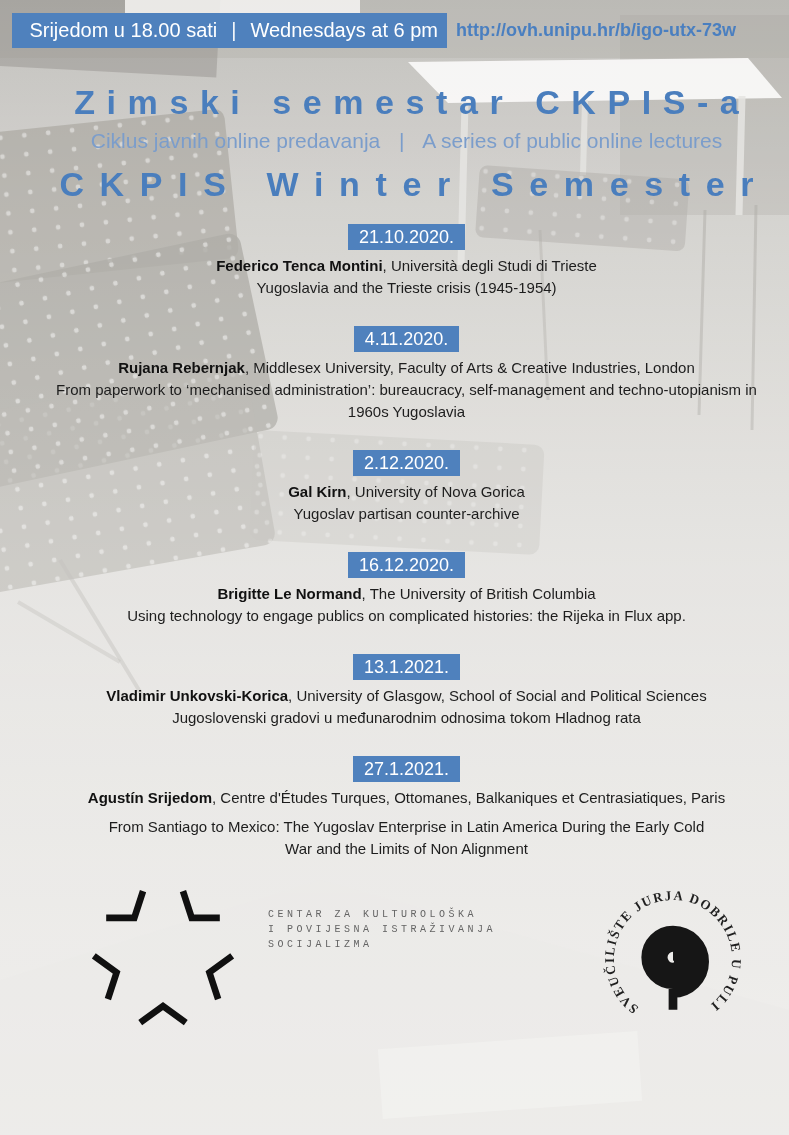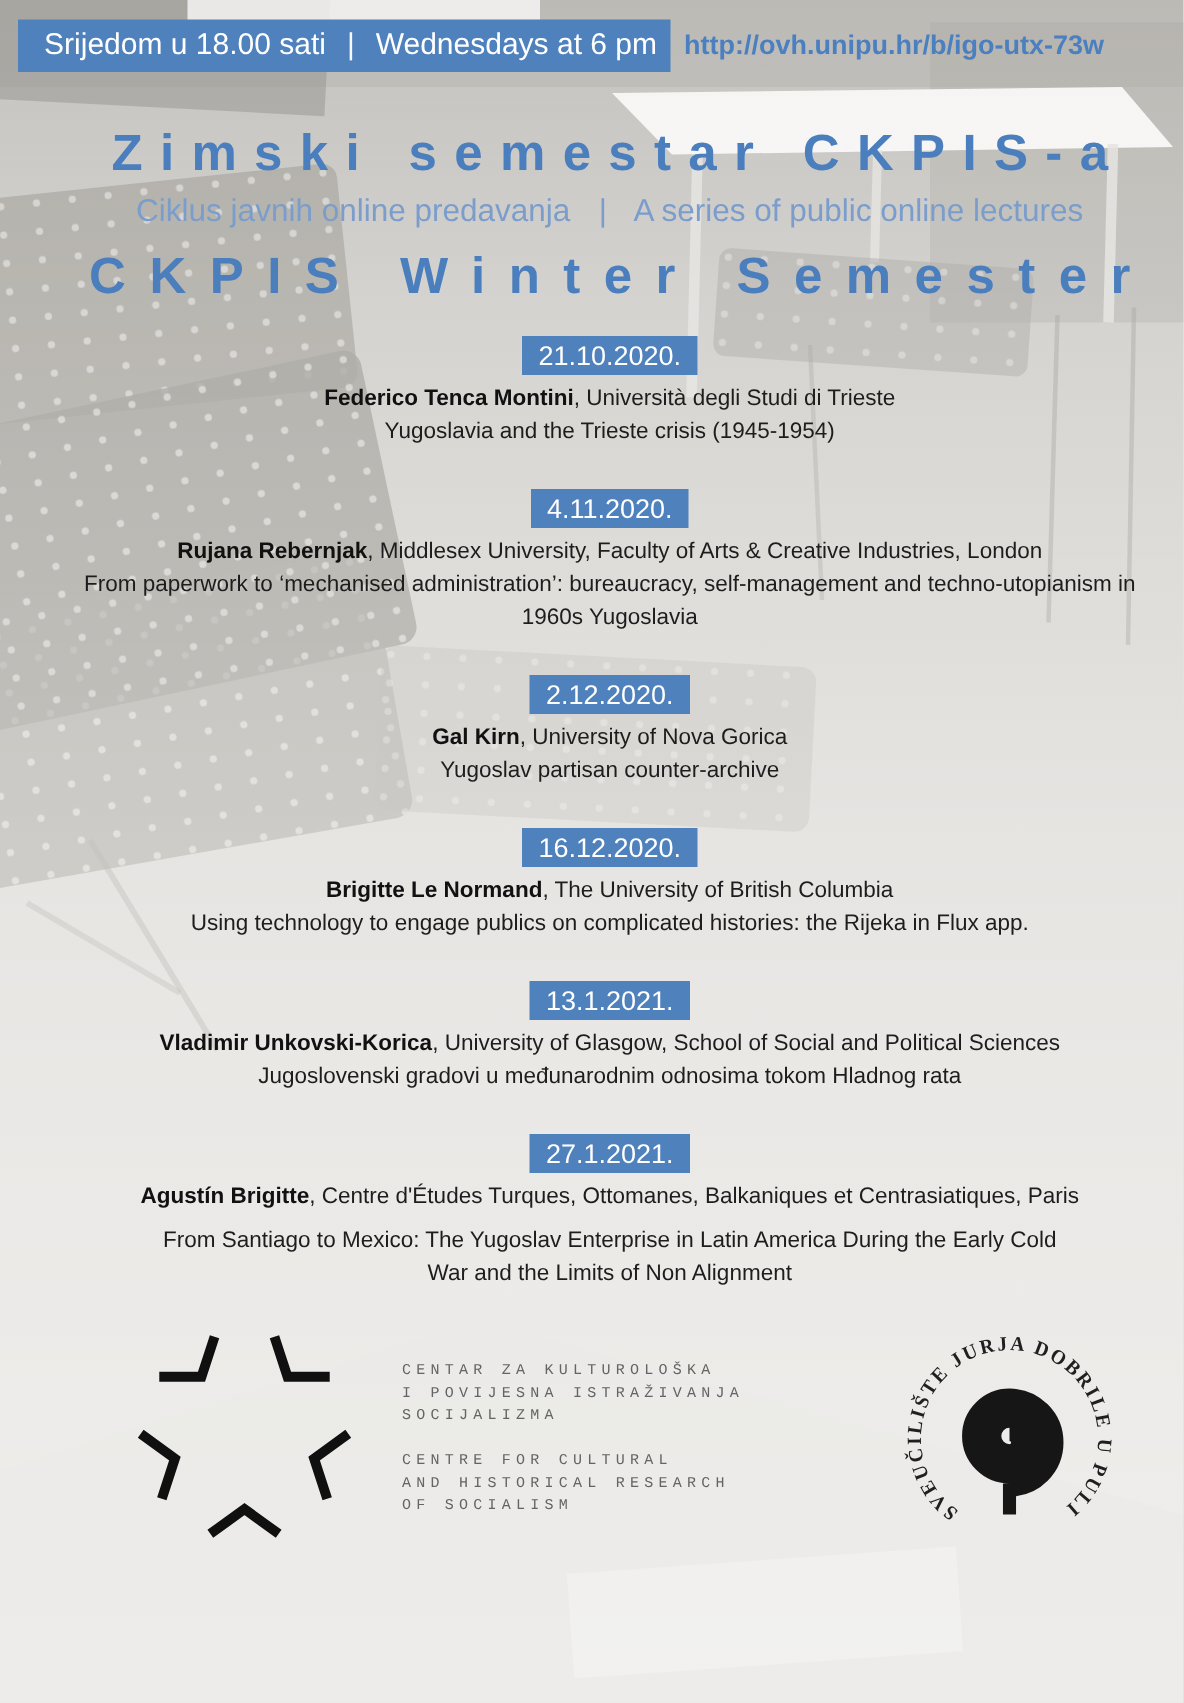--- a/index.html
+++ b/index.html
@@ -188,21 +188,21 @@
       </section>
 
       <section class="lecture">
         <div class="date-badge">13.1.2021.</div>
         <p><strong class="speaker-name">Vladimir Unkovski-Korica</strong><span>, University of Glasgow, School of Social and Political Sciences</span></p>
         <p>Jugoslovenski gradovi u međunarodnim odnosima tokom Hladnog rata</p>
       </section>
 
       <section class="lecture">
         <div class="date-badge">27.1.2021.</div>
-        <p class="narrow-affil"><strong class="speaker-name">Agustín Brigitte</strong><span>, Centre d'Études Turques, Ottomanes, Balkaniques et Centrasiatiques, Paris</span></p>
+        <p class="narrow-affil"><strong class="speaker-name">Agustín Srijedom</strong><span>, Centre d'Études Turques, Ottomanes, Balkaniques et Centrasiatiques, Paris</span></p>
         <p class="narrow-title gap-top">From Santiago to Mexico: The Yugoslav Enterprise in Latin America During the Early Cold War and the Limits of Non Alignment</p>
       </section>
 
     </main>
 
     <footer>
 
       <svg class="star-logo" viewBox="0 0 160 150" width="150">
         <g fill="none" stroke="#101010" stroke-width="7">
           <polyline points="19.4,32.9 49.4,32.9 58.7,4.4"></polyline>
@@ -211,25 +211,20 @@
           <polyline points="153.8,73.4 129.5,91.1 138.8,119.6"></polyline>
           <polyline points="55.7,144.6 80,127 104.3,144.6"></polyline>
         </g>
       </svg>
 
       <div class="center-text">
         <div class="block">
           <div>CENTAR ZA KULTUROLOŠKA</div>
           <div>I POVIJESNA ISTRAŽIVANJA</div>
           <div>SOCIJALIZMA</div>
-        </div>
-        <div class="block">
-          <div>CENTRE FOR CULTURAL</div>
-          <div>AND HISTORICAL RESEARCH</div>
-          <div>OF SOCIALISM</div>
         </div>
       </div>
 
       <svg class="uni-logo" viewBox="0 0 170 170" width="152">
         <defs>
           <path id="ringPath" d="M 47.1 139.1 A 66 66 0 1 1 122.9 139.1" fill="none"></path>
         </defs>
         <g transform="translate(85,88) scale(1.22)">
           <path d="M 0 -5 A 5 5 0 1 1 0 5 A 9 9 0 1 1 0 -13 A 13 13 0 1 1 0 13 A 17 17 0 1 1 0 -21 A 21 21 0 1 1 0 21 A 25 25 0 1 1 0 -29 A 29 29 0 1 1 0 29 L 0 44" fill="none" stroke="#161616" stroke-width="8"></path>
         </g>

